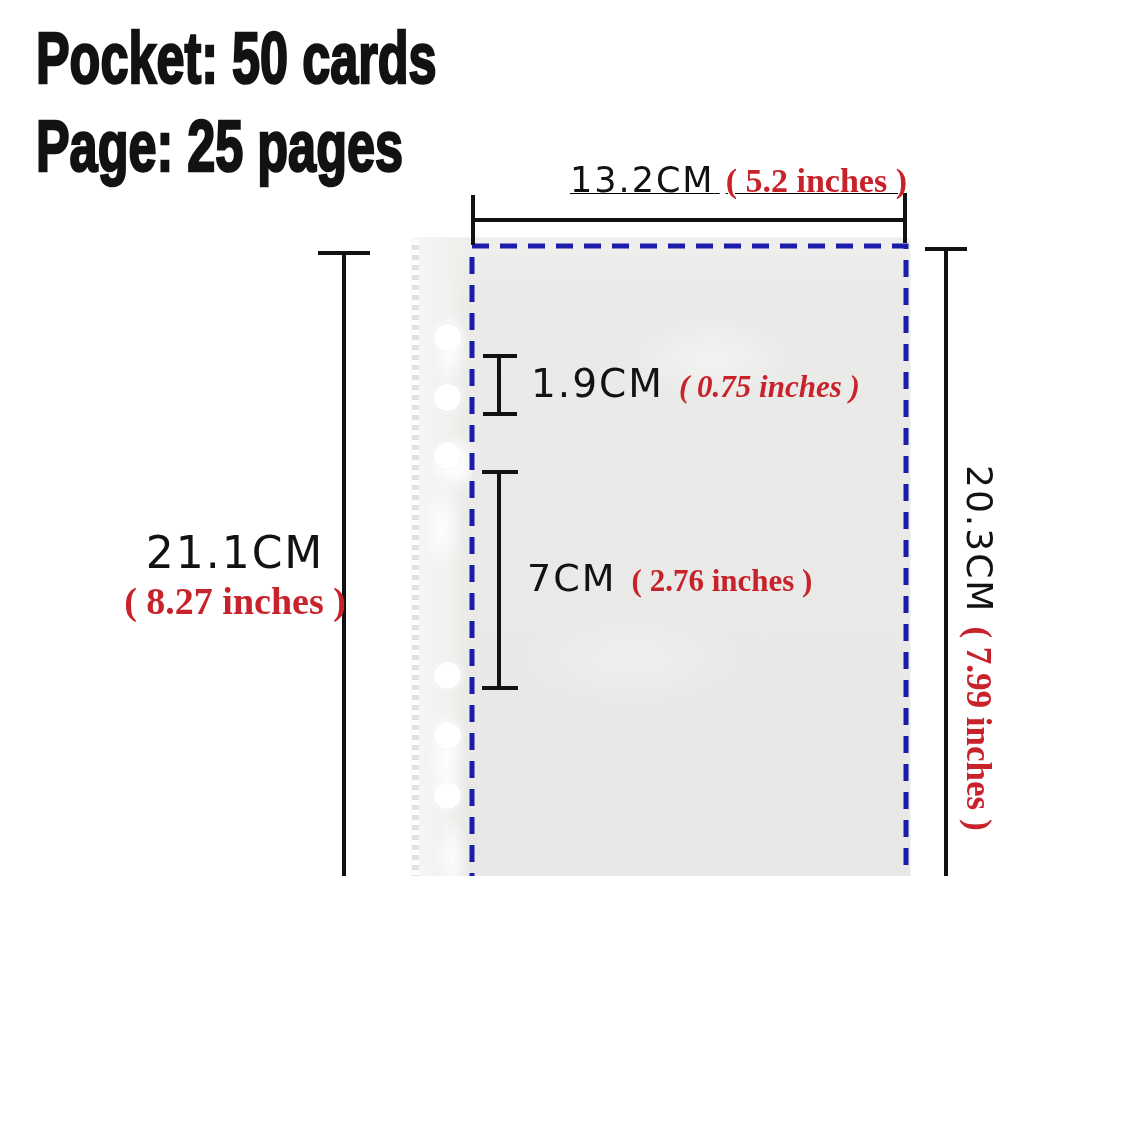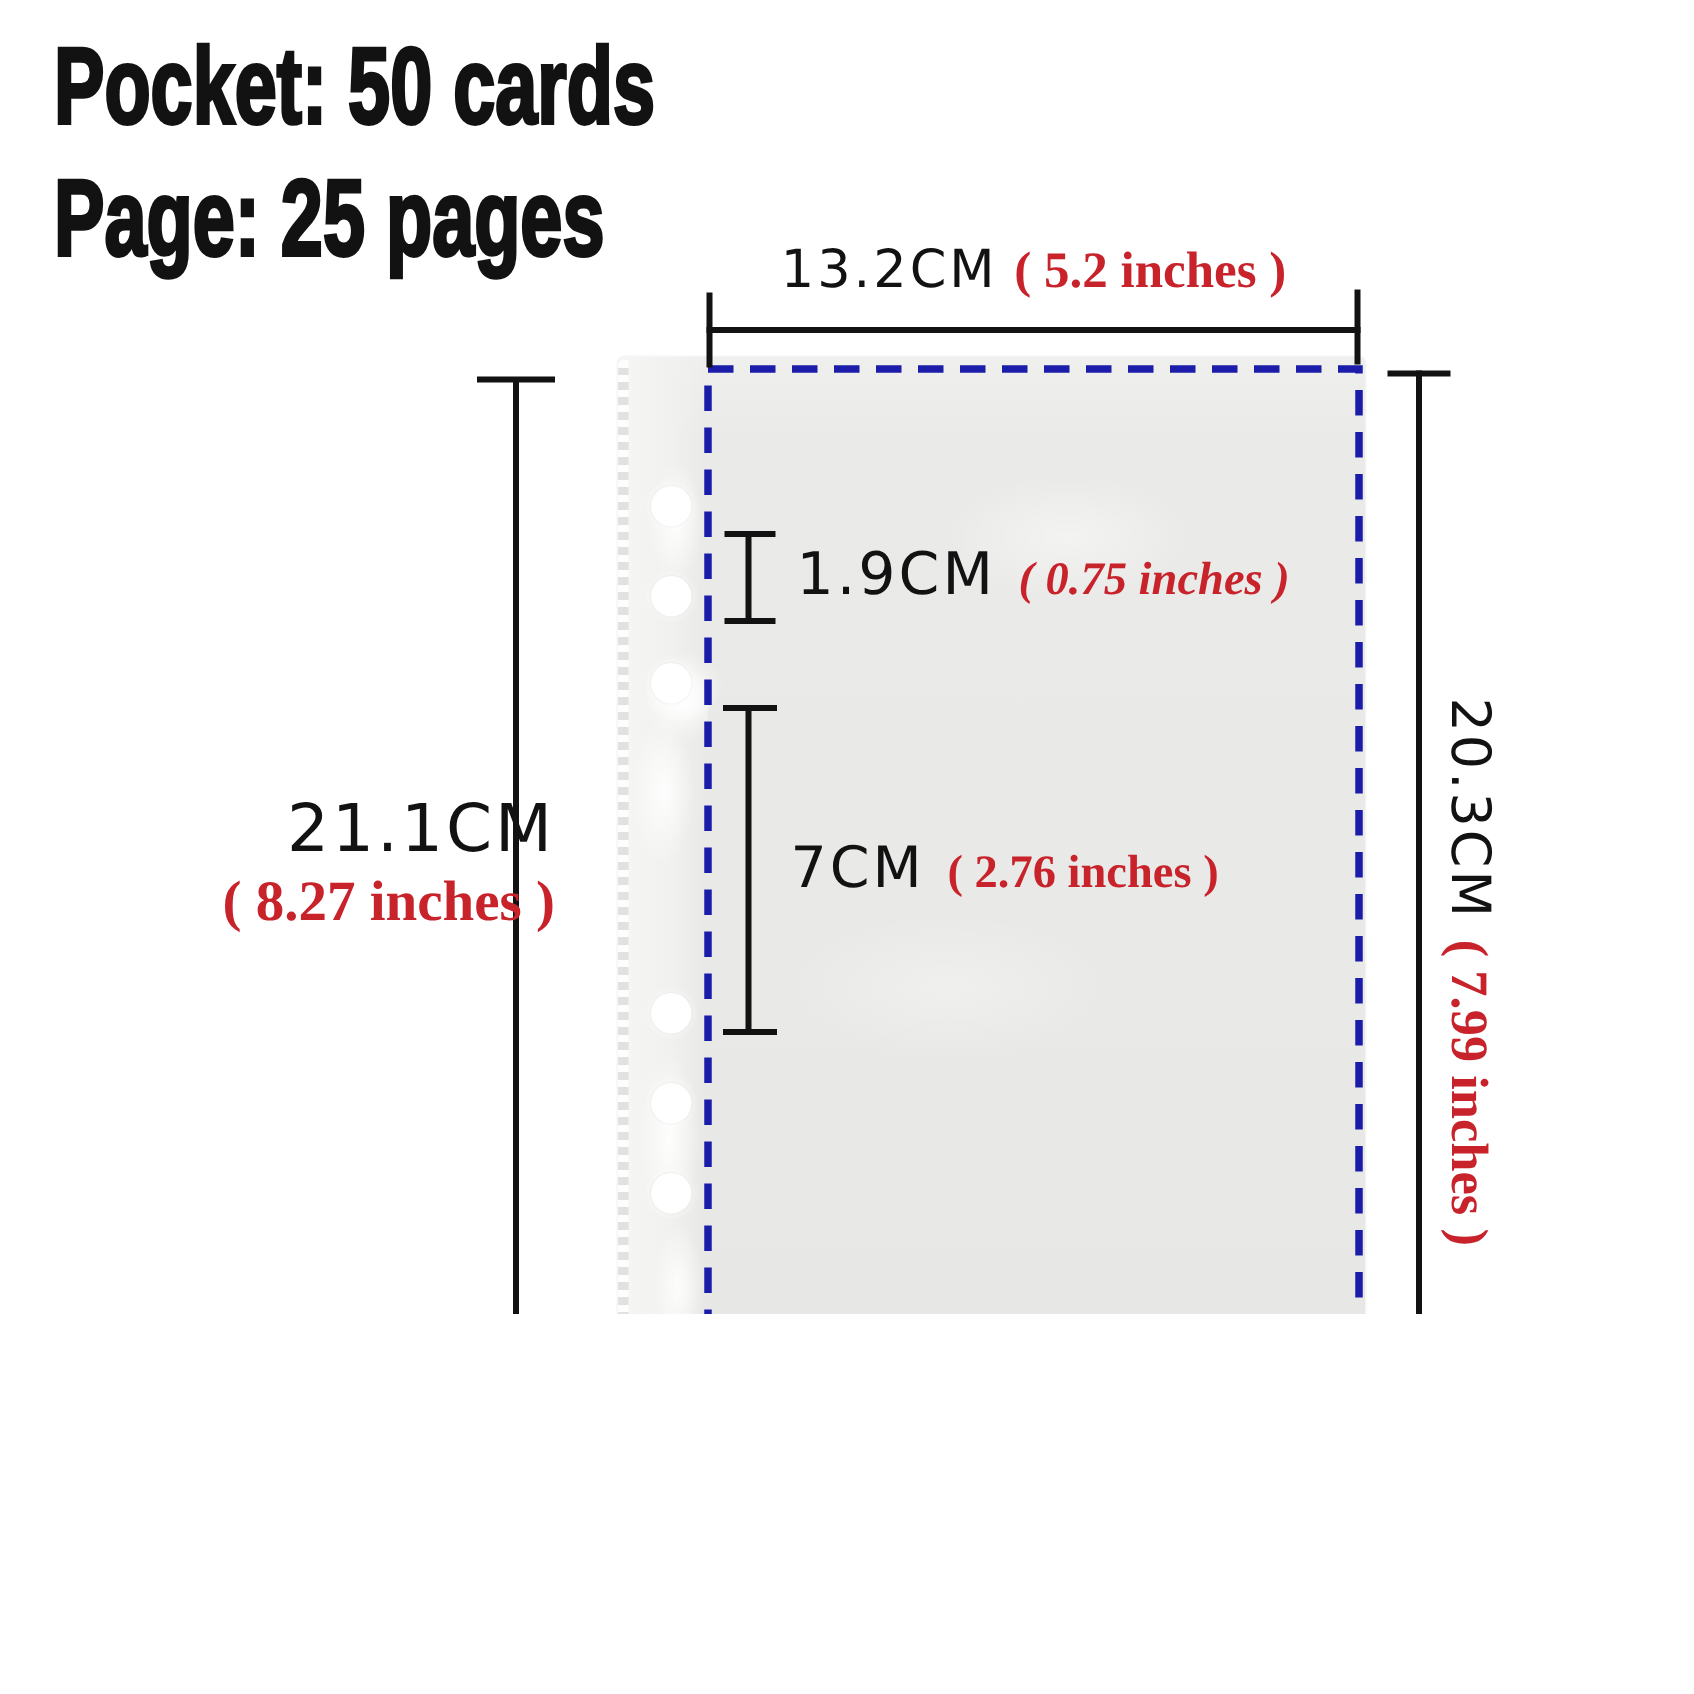--- a/index.html
+++ b/index.html
@@ -83,25 +83,25 @@
     letter-spacing:2px;
     white-space:nowrap;
   }
   .inch{
     color:var(--accent_red);
     font-family:"Liberation Serif", serif;
     font-weight:bold;
     white-space:nowrap;
   }
 
-  .label-top{position:absolute;left:471px;top:160px;width:436px;text-align:center;white-space:nowrap;}
+  .label-top{position:absolute;left:471px;top:160px;width:436px;text-align:right;white-space:nowrap;text-decoration:underline;}
   .label-top .cm{font-size:35px;}
   .label-top .inch{font-size:34px;margin-left:6px;}
 
-  .label-left{position:absolute;left:100px;top:528px;width:270px;text-align:right;}
+  .label-left{position:absolute;left:100px;top:528px;width:270px;text-align:center;}
   .label-left .cm{display:block;font-size:44px;line-height:50px;}
   .label-left .inch{display:block;font-size:38px;line-height:46px;}
 
   .label-right{
     position:absolute;left:798px;top:623px;width:360px;height:44px;
     transform:rotate(90deg);
     text-align:center;white-space:nowrap;
   }
   .label-right .cm{font-size:36px;}
   .label-right .inch{font-size:35px;margin-left:8px;}

